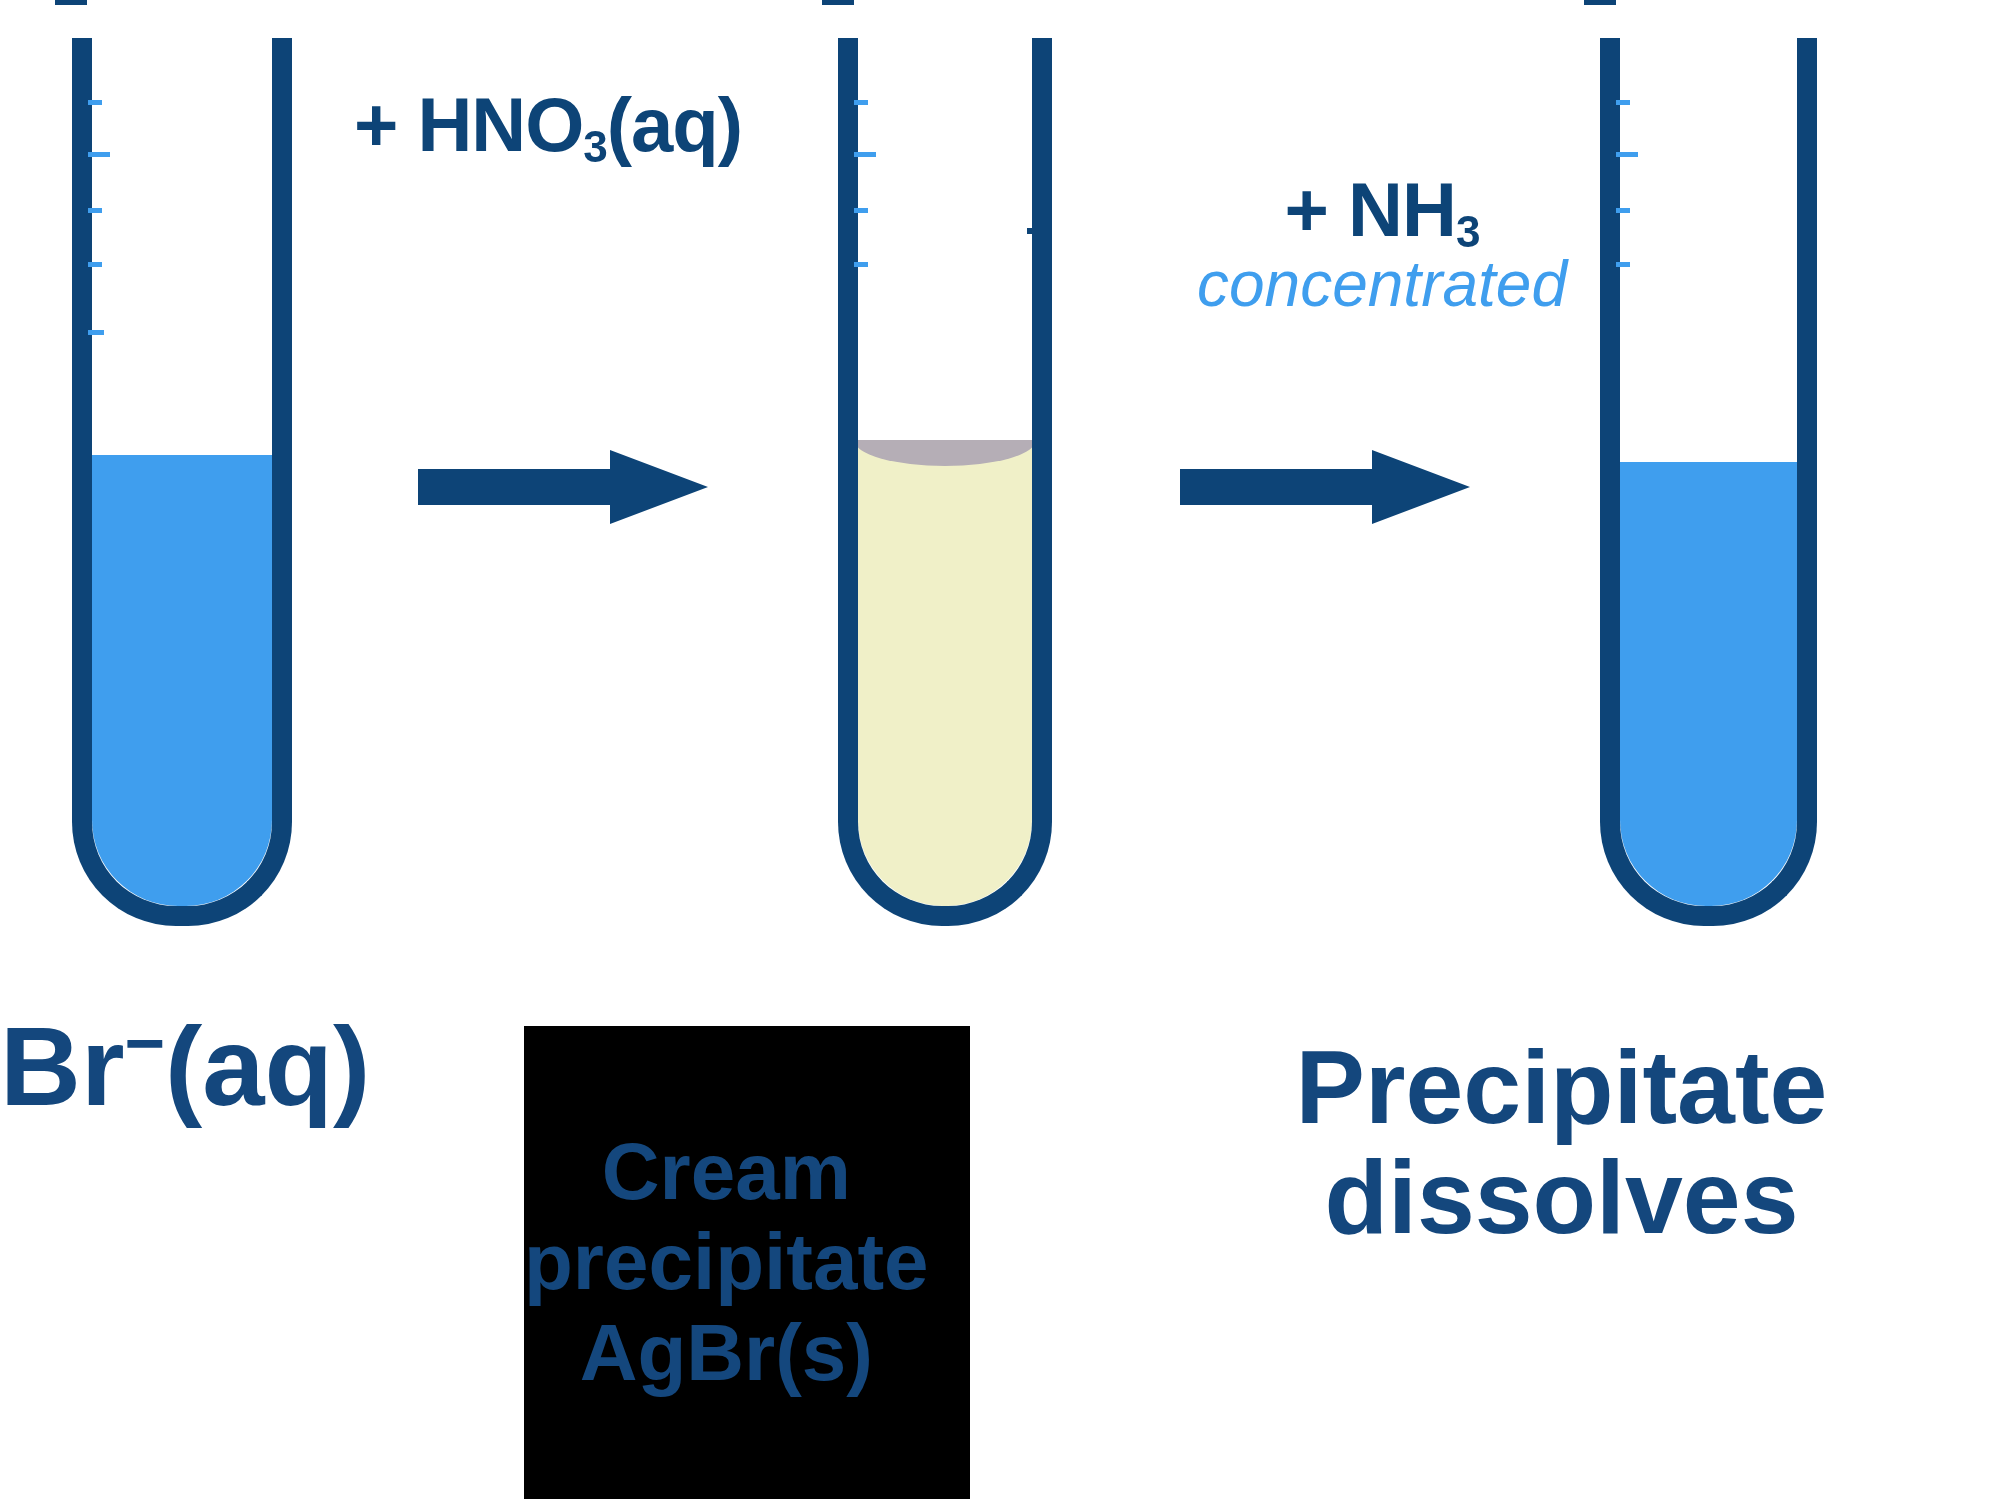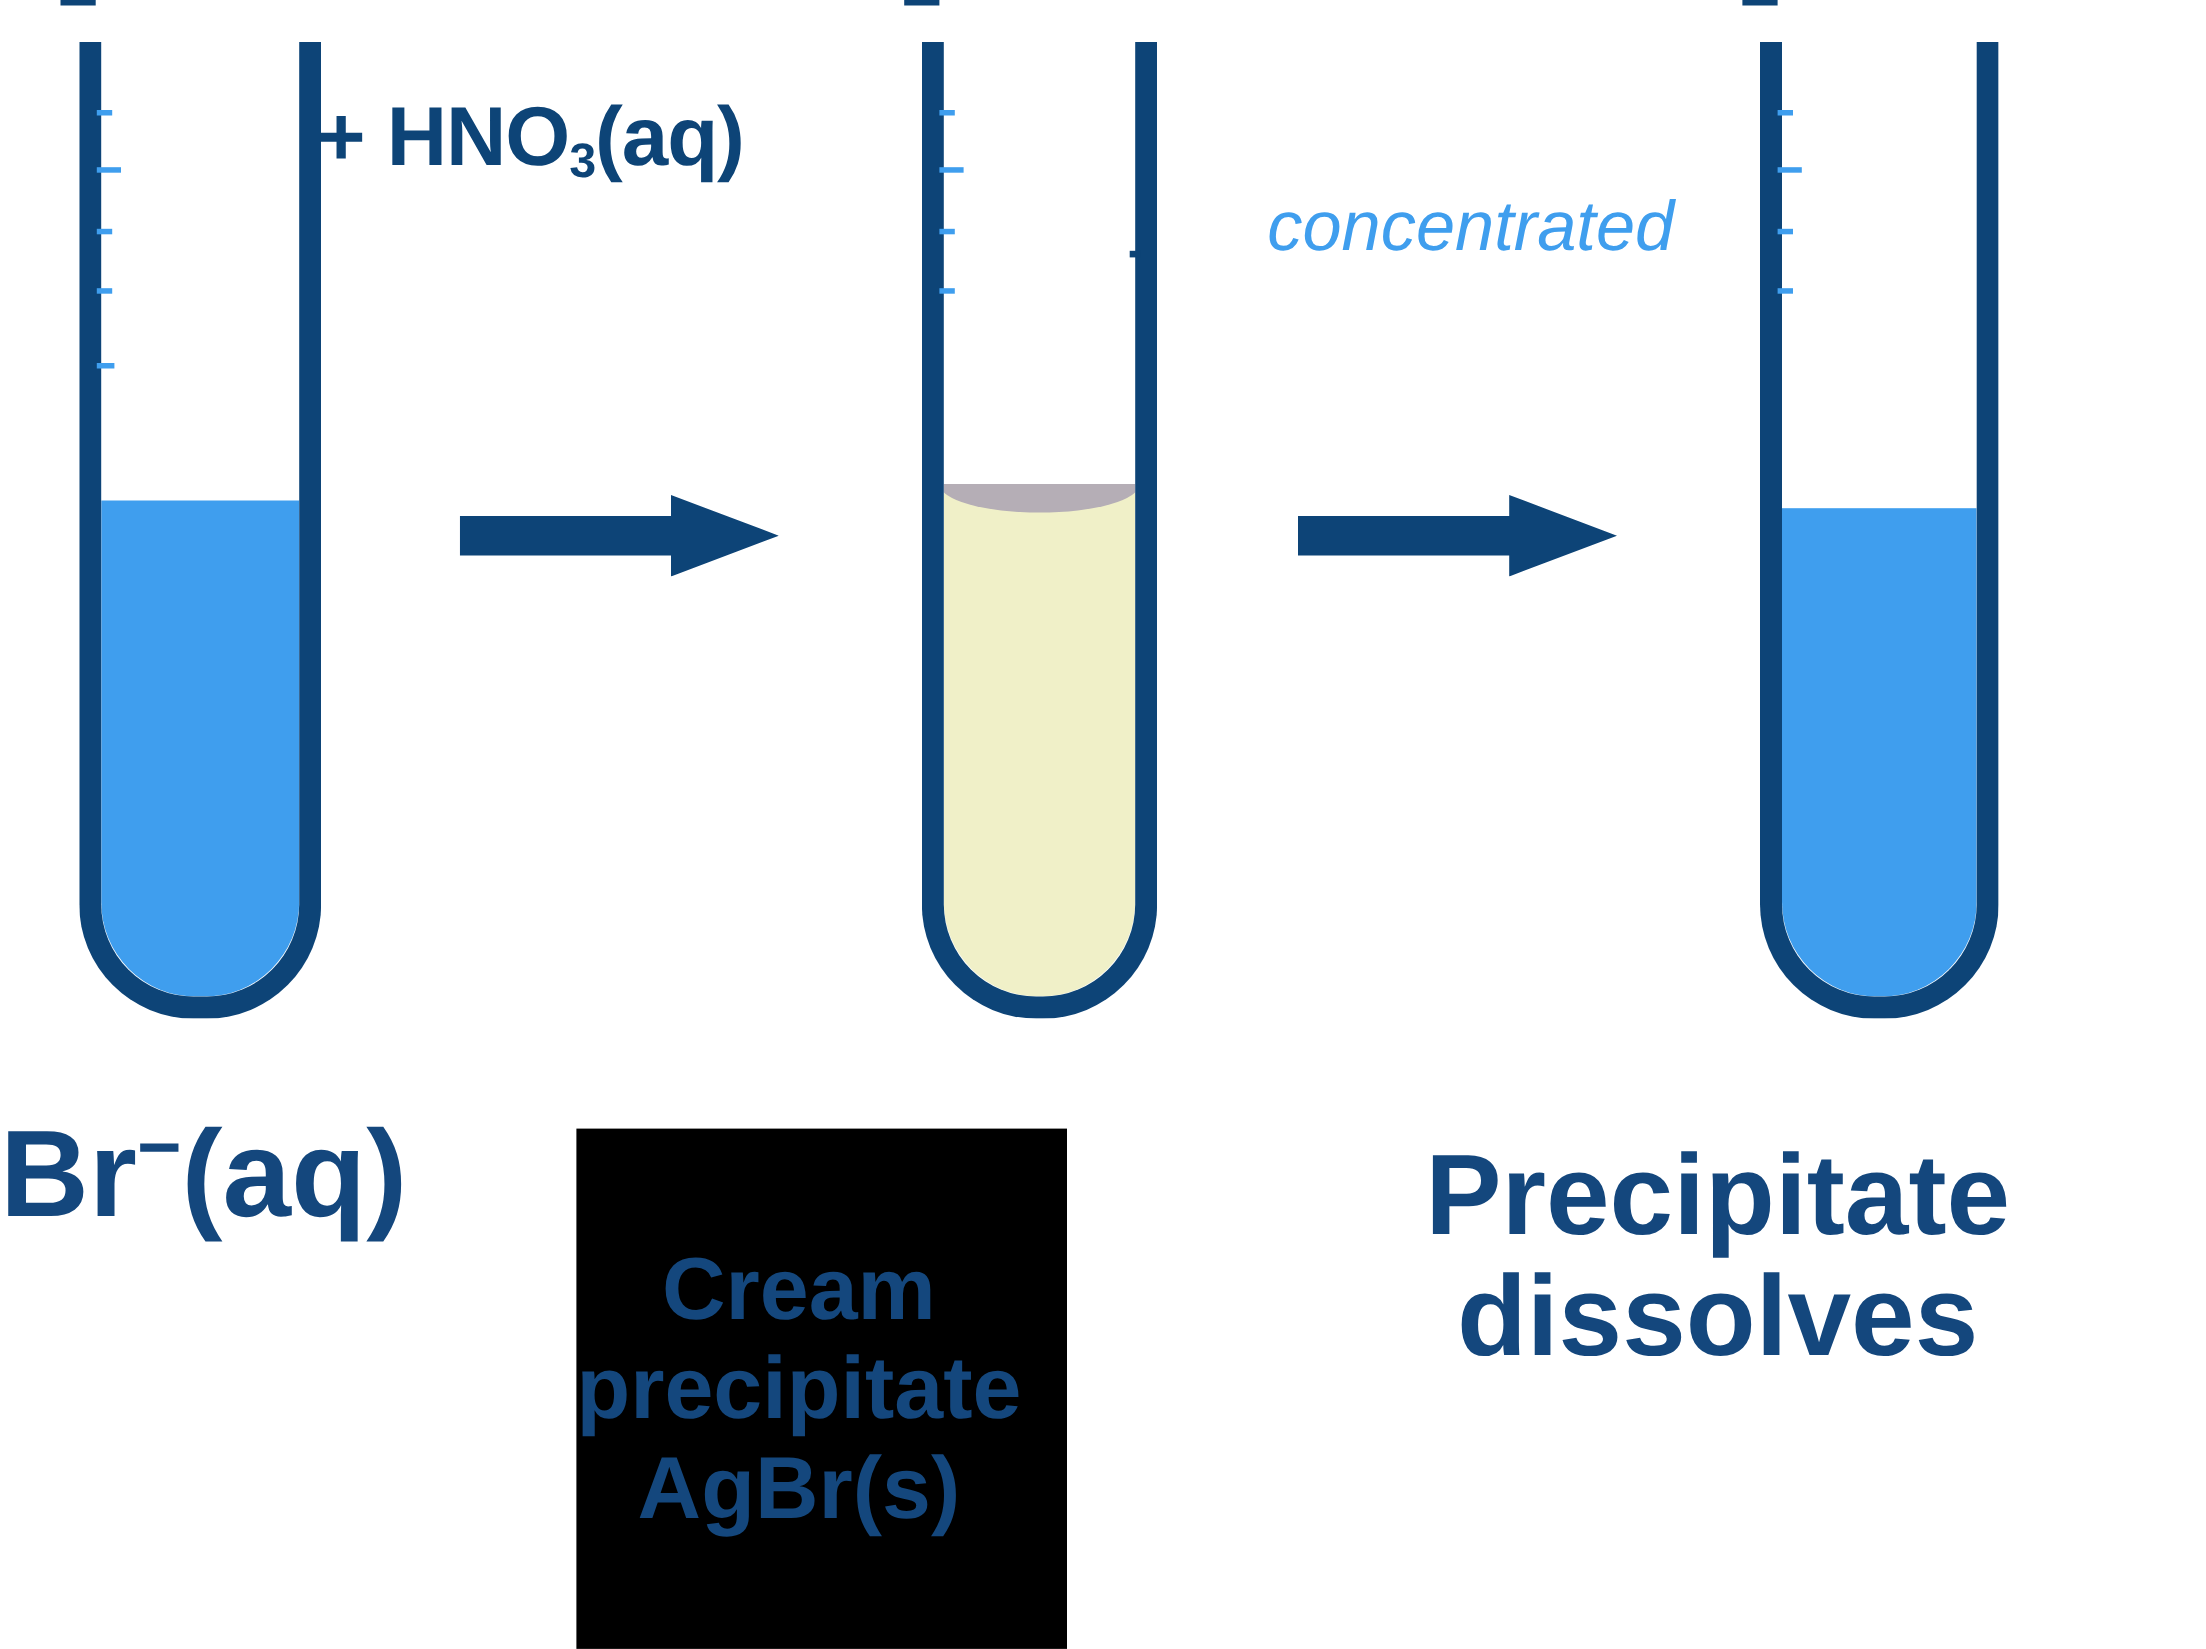--- a/index.html
+++ b/index.html
@@ -72,21 +72,21 @@
     background: #0d4477;
   }
 
   
   .arrow { position: absolute; }
   .arrow svg { display: block; }
 
   
   .reagent {
     position: absolute;
-    text-align: left;
+    text-align: center;
     line-height: 1.04;
     white-space: nowrap;
   }
   .reagent .main {
     color: #0d4477;
     font-weight: bold;
     font-size: 76px;
     letter-spacing: -1px;
   }
   .reagent .main sub {
@@ -172,20 +172,21 @@
     <div class="tube-body"></div>
   </div>
   <div class="tick" style="left:854px; top:100px; width:14px;"></div>
   <div class="tick" style="left:854px; top:152px; width:22px;"></div>
   <div class="tick" style="left:854px; top:208px; width:14px;"></div>
   <div class="tick" style="left:854px; top:262px; width:14px;"></div>
   <div class="tick-dark" style="left:822px; top:0px; width:32px; height:5px;"></div>
   <div class="tick-dark" style="left:1027px; top:228px; width:10px; height:6px;"></div>
 
   <div class="reagent" style="left:1152px; top:170px; width:460px;">
+    <span class="main row"><span>+ </span><span>NH</span><sub>3</sub></span>
     <span class="qual">concentrated</span>
   </div>
 
   <div class="arrow" style="left:1180px; top:450px;">
     <svg width="290" height="74" viewBox="0 0 290 74" aria-hidden="true">
       <polygon points="0,19 192,19 192,0 290,37 192,74 192,55 0,55" fill="#0d4477"></polygon>
     </svg>
   </div>
 
   <div class="tube" style="left:1600px; top:38px; width:217px; height:888px;">

